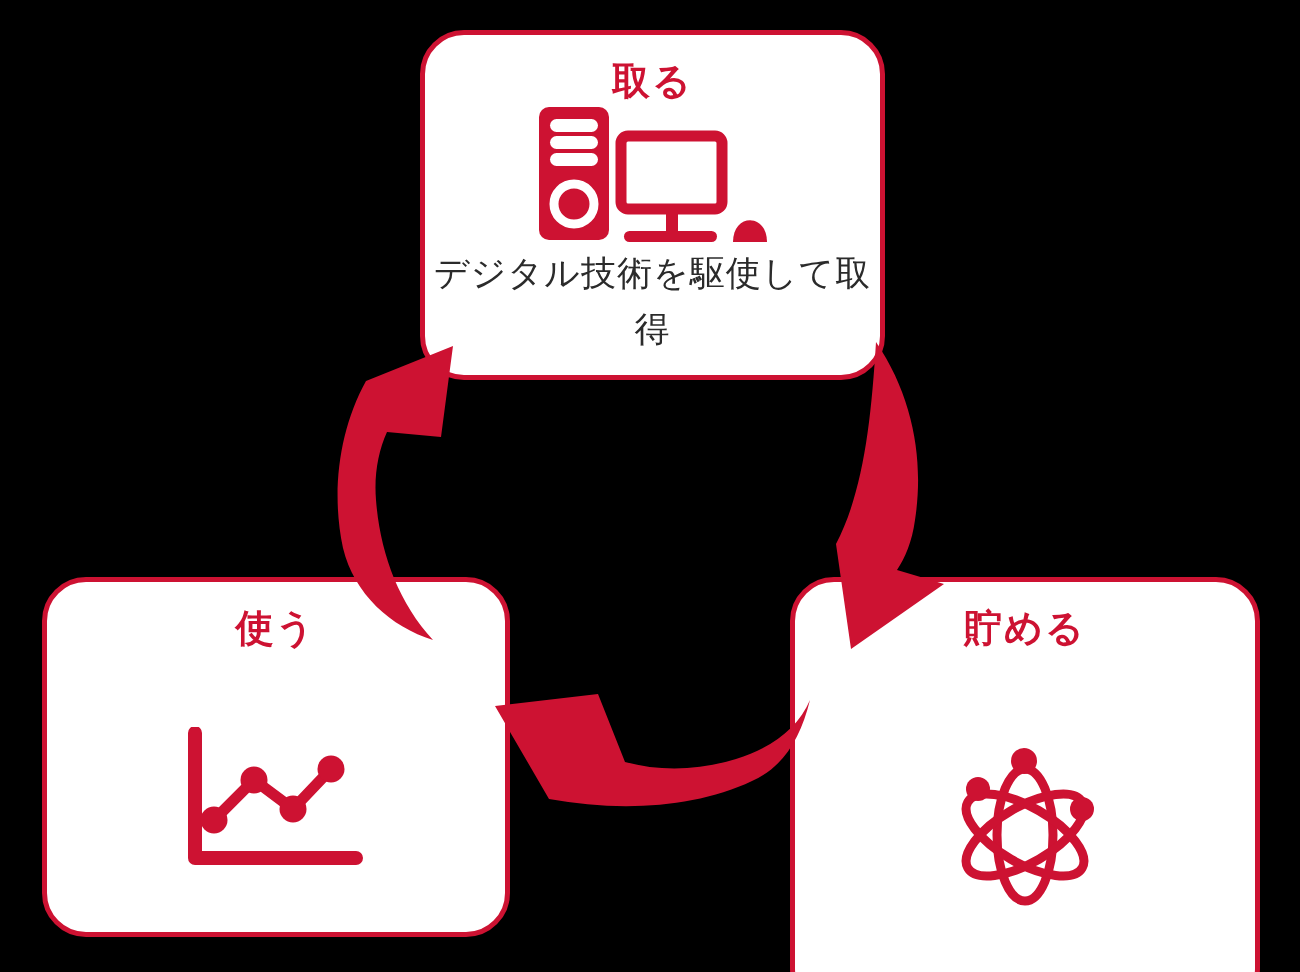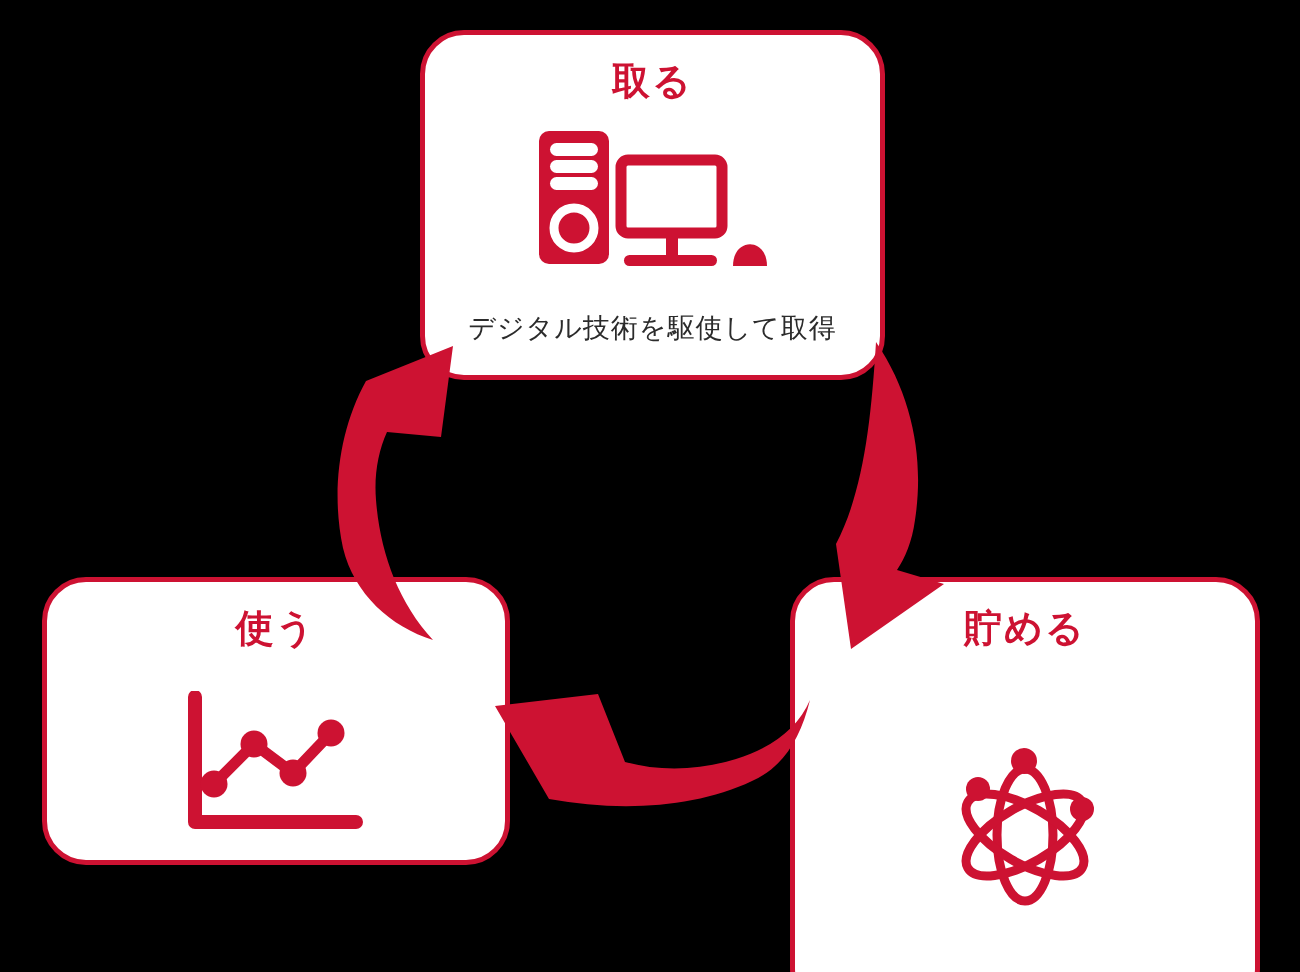--- a/index.html
+++ b/index.html
@@ -26,45 +26,44 @@
     background:var(--card_bg);
     border:5px solid var(--accent);
     border-radius:44px;
     display:flex;
     flex-direction:column;
     align-items:center;
     z-index:1;
   }
   .card-take {left:420px; top:30px;  width:465px; height:350px;}
   .card-store{left:790px; top:577px; width:470px; height:435px;}
-  .card-use  {left:42px;  top:577px; width:468px; height:288px;gap:19px;}
+  .card-use  {left:42px;  top:577px; width:468px; height:360px;gap:19px;}
   .card-title{
     margin-top:24px;
     font-size:38px;
     font-weight:700;
     color:var(--accent);
     letter-spacing:2px;
     line-height:1.2;
   }
   .icon-wrap{
     flex:1;
     display:flex;
     align-items:center;
     justify-content:center;
     width:100%;
   }
   .card-desc{
     margin-bottom:26px;
-    font-size:27px;
+    font-size:35px;
     color:var(--text);
     text-align:center;
     white-space:pre-line;
     line-height:1.6;
     letter-spacing:1px;
-    margin-top:12px;
   }
   .arrows-layer{
     position:absolute;
     left:0;top:0;
     width:1300px;height:972px;
     z-index:2;
     pointer-events:none;
   }
   .arrow{fill:var(--accent);}
   .ic-fill{fill:var(--accent);}

